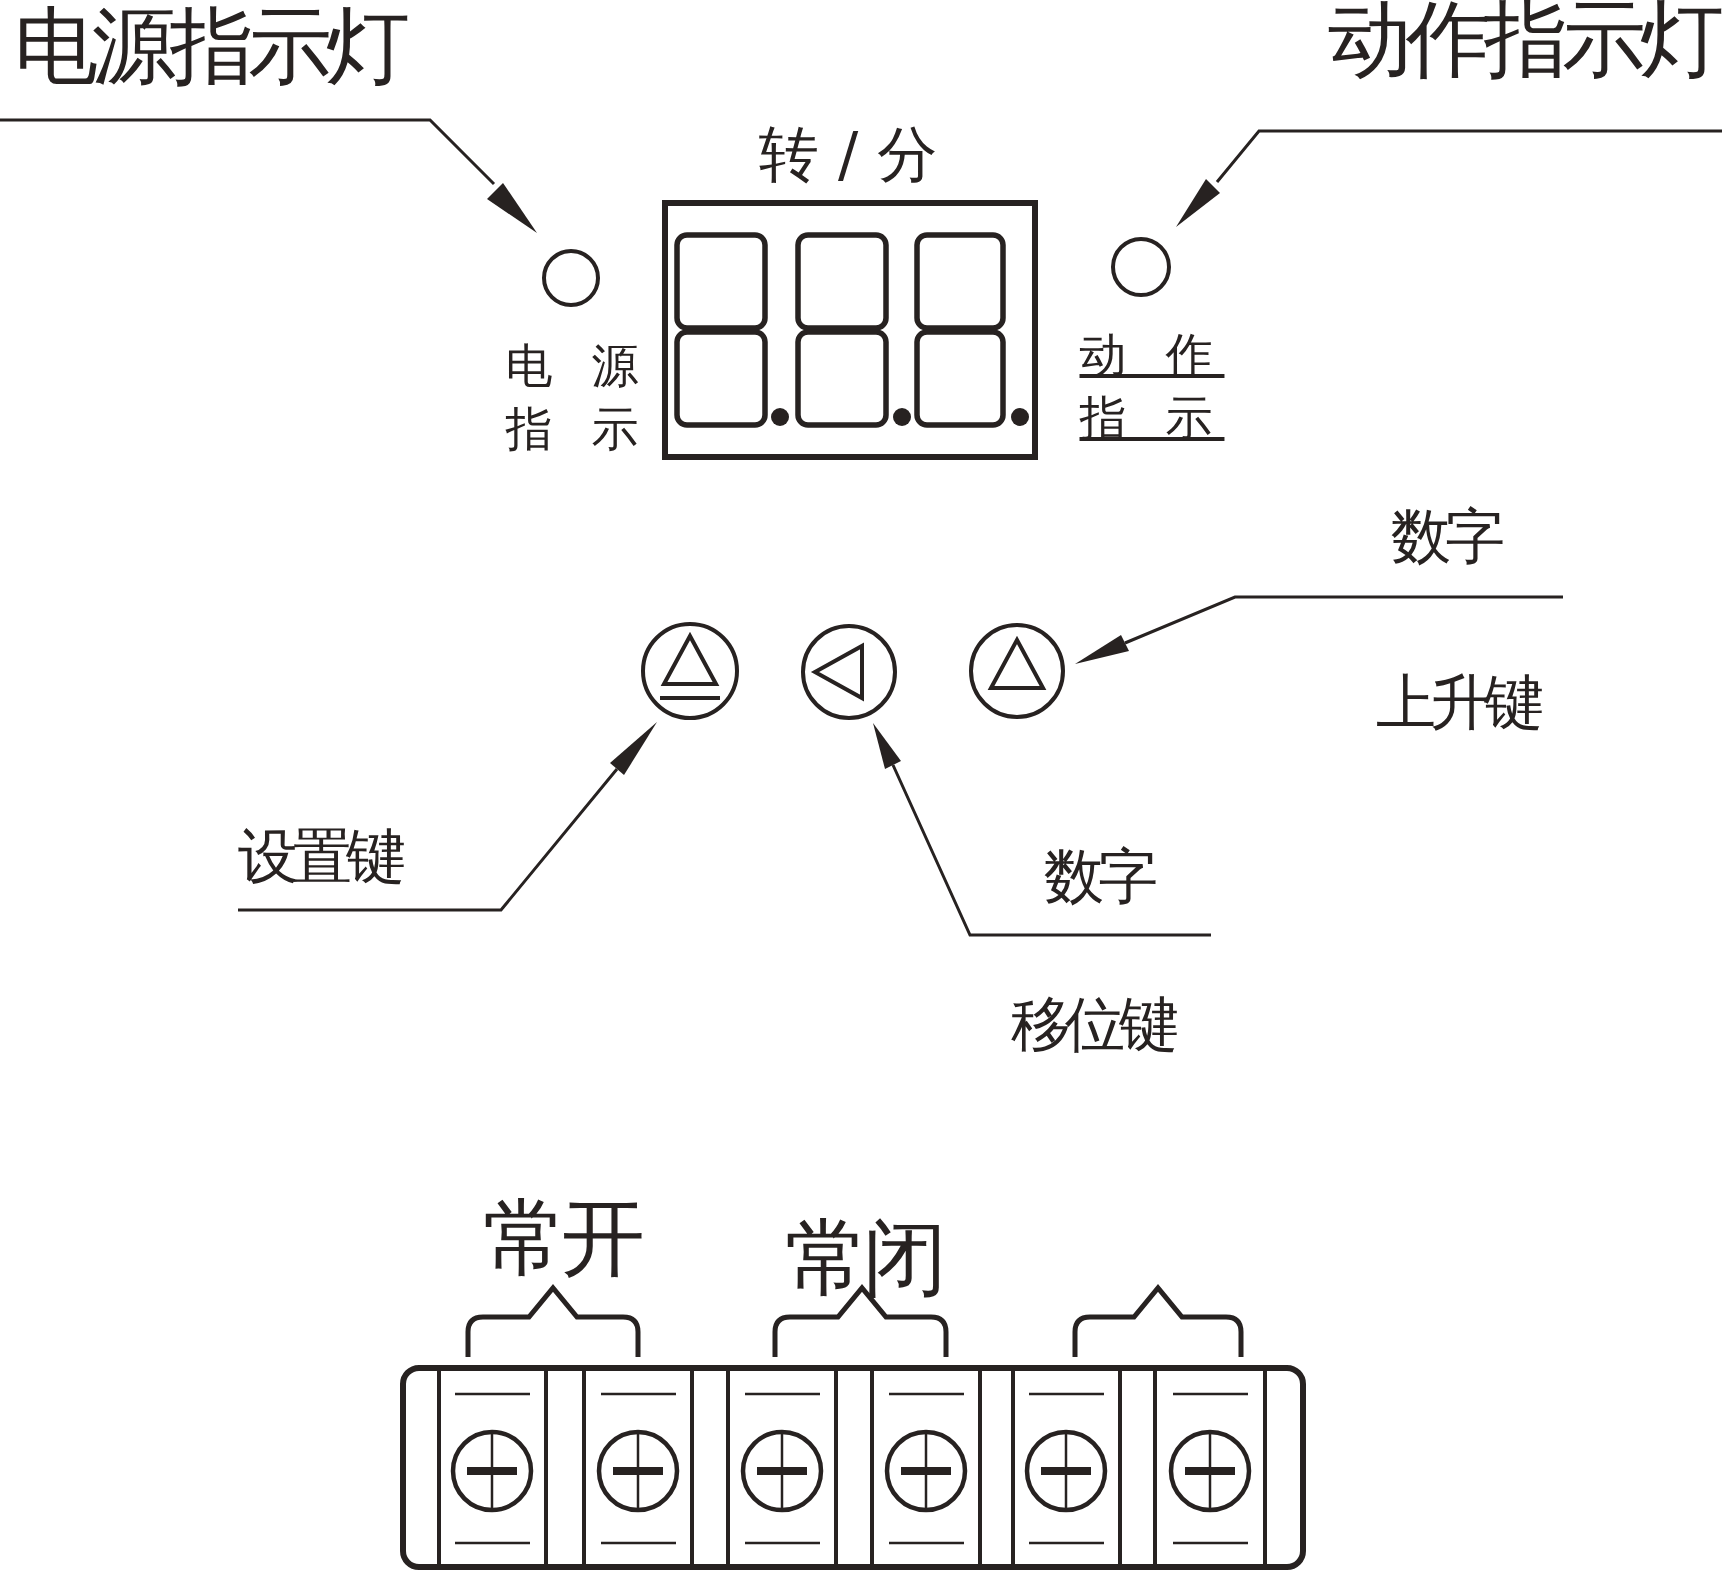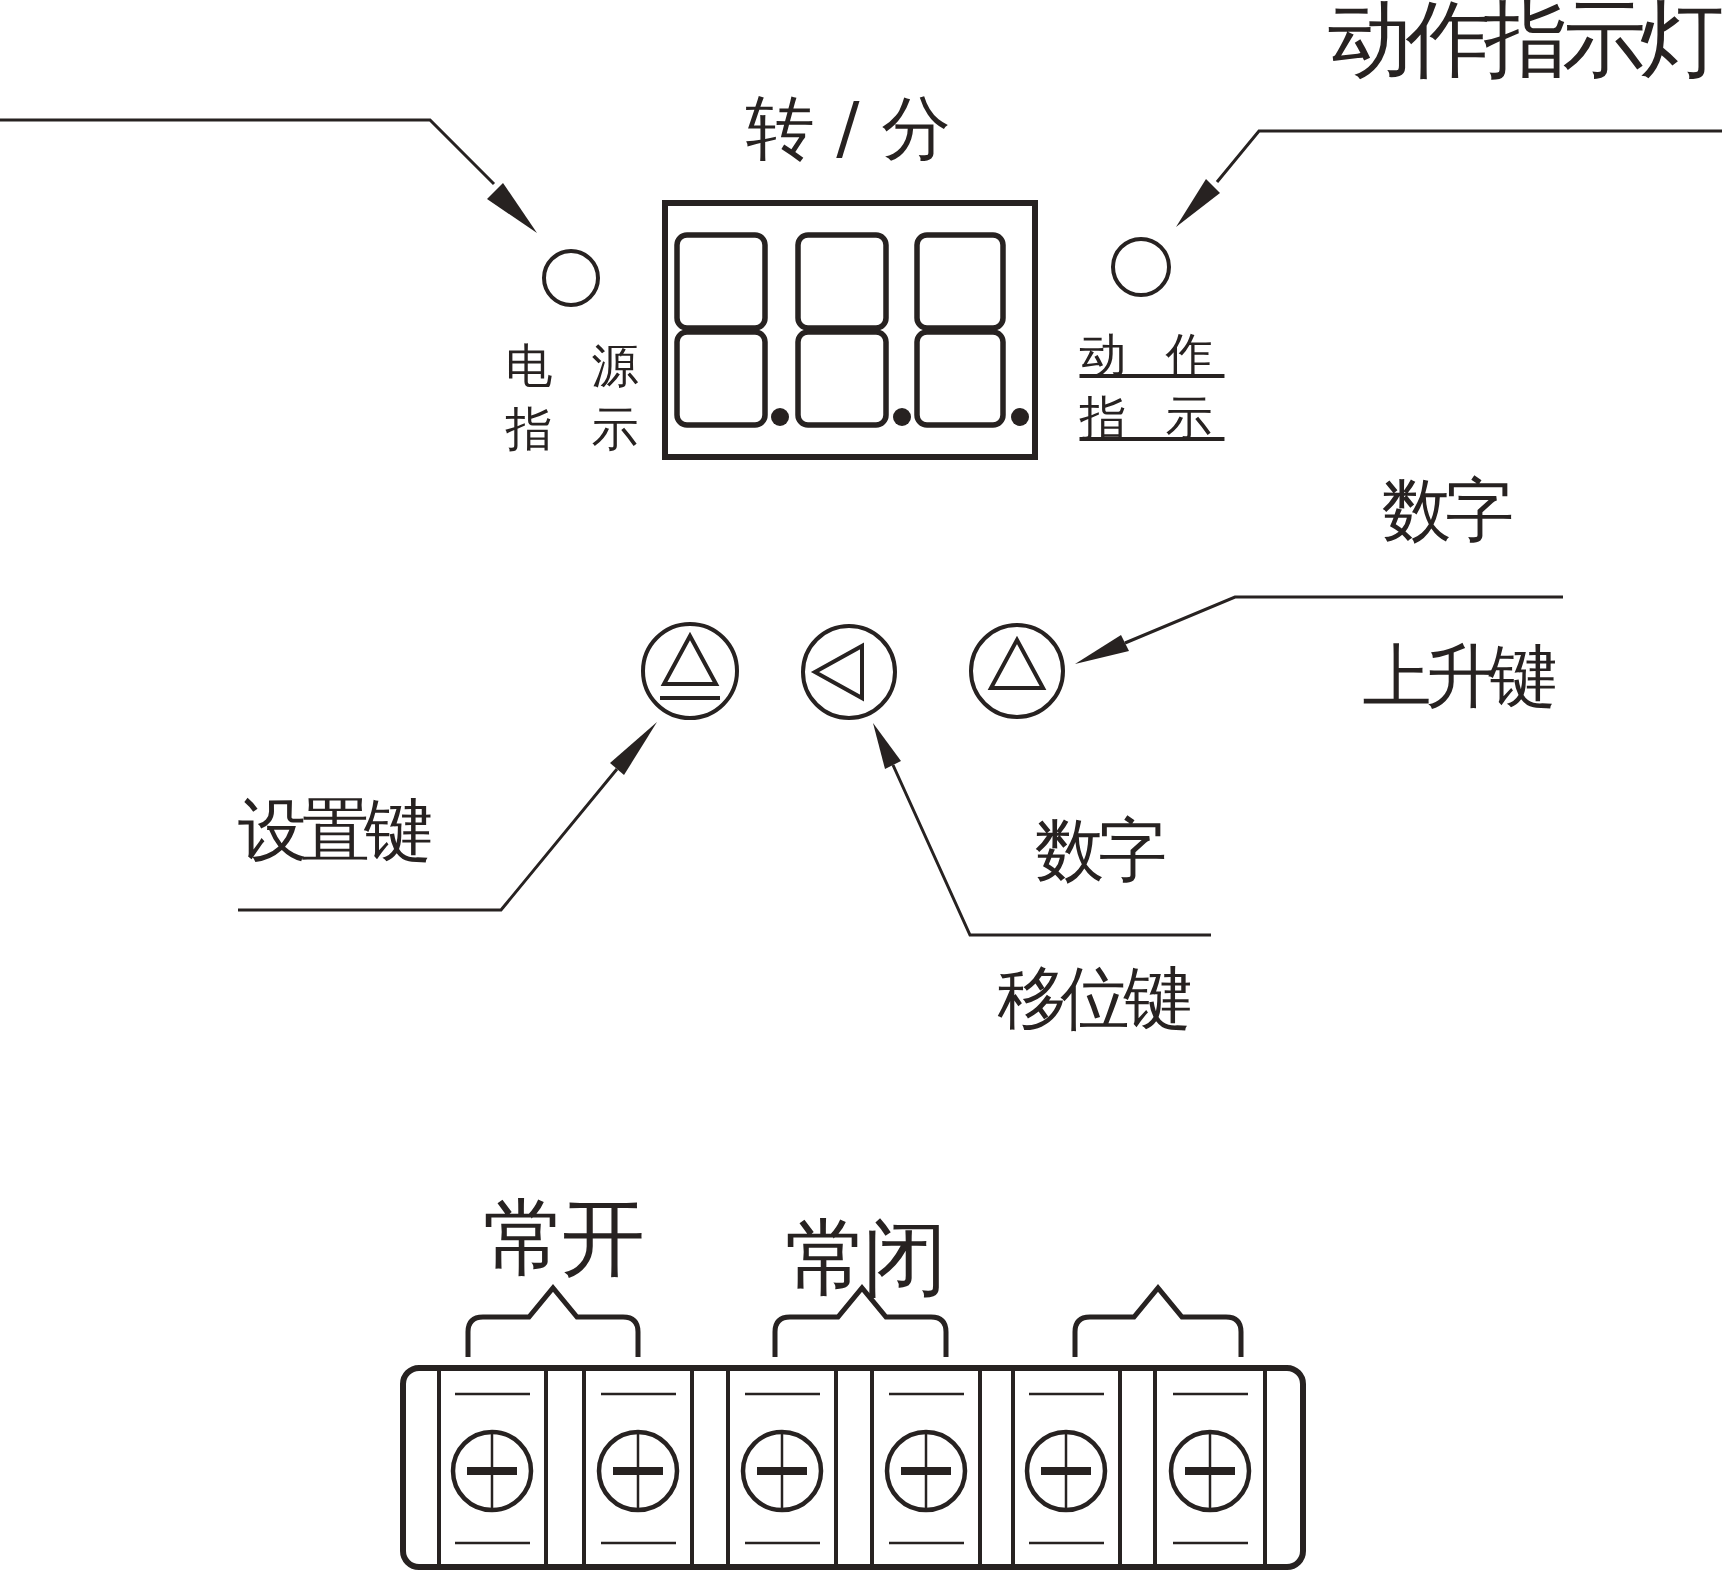--- a/index.html
+++ b/index.html
@@ -8,21 +8,21 @@
     position:relative; width:1722px; height:1571px;
     background:var(--bg); overflow:hidden;
     font-family:"DejaVu Sans","Liberation Sans",sans-serif;
     color:var(--ink);
   }
   svg.draw { position:absolute; left:0; top:0; }
   .t { position:absolute; color:var(--ink); white-space:nowrap; line-height:1; }
   .t.center { text-align:center; }
   .t.right { text-align:right;font-family:Liberation Mono, monospace; }
   .callout-big { font-size:84px; letter-spacing:-6px; font-weight:500; }
-  .callout { font-size:69px; letter-spacing:-6px; font-weight:500; }
+  .callout { font-size:60px; letter-spacing:-6px; font-weight:500;margin-top:30px; }
   .led-label { font-size:47px; line-height:63px; letter-spacing:12px; text-align:center; font-weight:500; }
   .term-label { font-size:84px; letter-spacing:-6px; font-weight:500; }
 </style>
 </head>
 <body>
 
 <div class="canvas">
 
   <svg class="draw" width="1722" height="1571" viewBox="0 0 1722 1571">
     <g stroke="var(--ink)" fill="none">
@@ -151,20 +151,21 @@
           <line x1="1173" y1="1394" x2="1248" y2="1394" stroke-width="2.5"></line>
           <line x1="1173" y1="1543" x2="1248" y2="1543" stroke-width="2.5"></line>
           <circle cx="1210" cy="1471" r="39" stroke-width="4.5"></circle>
           <line x1="1210" y1="1432" x2="1210" y2="1510" stroke-width="2.5"></line>
           <line x1="1185" y1="1471" x2="1235" y2="1471" stroke-width="8"></line>
         </g>
       </g>
     </g>
   </svg>
 
+  <div class="t callout-big" style="left:14px; top:4px;">电源指示灯</div>
 
   <div class="t callout-big right" style="left:1322px; top:4px; width:396px;">动作指示灯</div>
 
   <div class="t callout center" style="left:698px; top:94px; width:300px; letter-spacing:0;">转 / 分</div>
 
   <div class="t led-label" style="left:498px; top:334px; width:160px;">
     <div>电 源</div>
     <div>指 示</div>
   </div>
 

